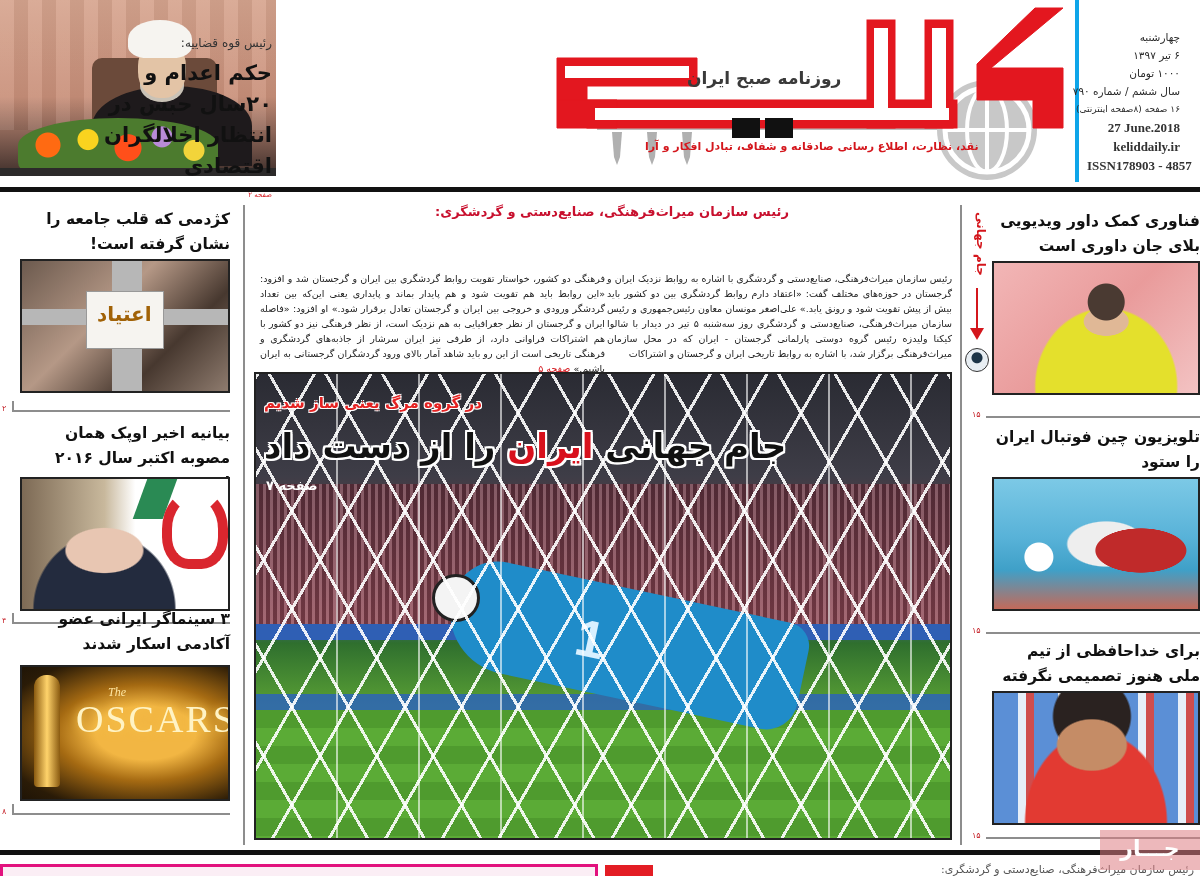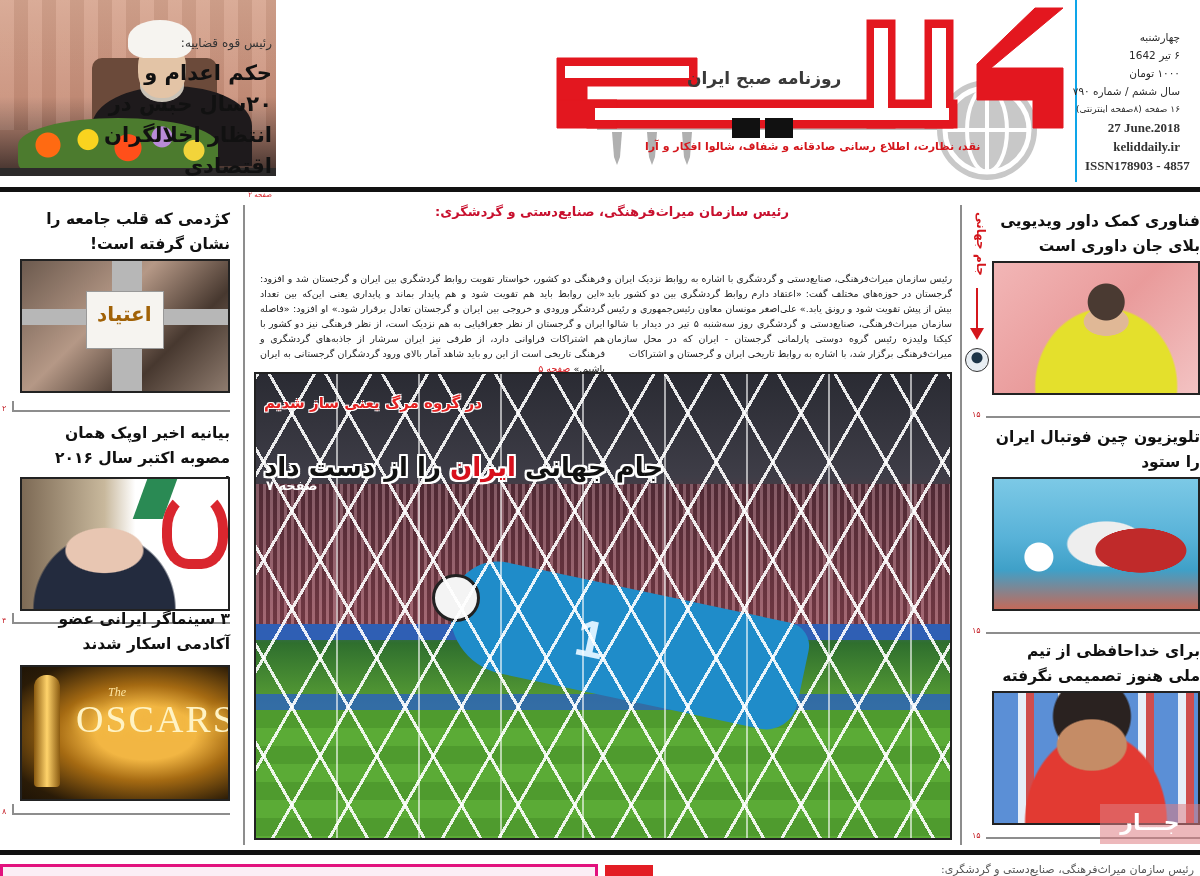--- a/index.html
+++ b/index.html
@@ -1,21 +1,21 @@
 <!DOCTYPE html>
 <html><head>
 <meta charset="utf-8">
 <style>
   * { box-sizing: border-box; margin: 0; padding: 0; }
   html, body { width: 1200px; height: 876px; overflow: hidden; background: #ffffff; }
   body { position: relative; font-family: "DejaVu Sans", sans-serif; color: #111; direction: rtl; }
 
   
   .masthead { position: absolute; left: 0; top: 0; width: 1200px; height: 188px; }
-  .issue-info { position: absolute; left: 1075px; top: 0; width: 105px; height: 182px; border-left: 2px solid #0ea5e9; padding: 28px 0 0 8px; direction: rtl; text-align: right; }
+  .issue-info { position: absolute; left: 1075px; top: 0; width: 105px; height: 182px; border-left: 4px solid #0ea5e9; padding: 28px 0 0 8px; direction: rtl; text-align: right; }
   .issue-info div { font-family: "DejaVu Sans", sans-serif; font-size: 10.5px; line-height: 18px; color: #2a2a2a; white-space: nowrap; }
   .issue-info .lat { font-family: "Liberation Serif", serif; font-size: 13px; font-weight: bold; direction: ltr; text-align: right; line-height: 19px; color: #333; }
   .issue-info .small { font-size: 9px; }
 
   .logo { position: absolute; left: 527px; top: 0; width: 545px; height: 180px; }
   .logo svg { position: absolute; left: 0; top: 0; }
   .logo .subtitle { position: absolute; left: 160px; top: 68px; font-size: 17px; font-weight: bold; color: #3a3a3a; white-space: nowrap; }
   .logo .motto { position: absolute; left: 118px; top: 140px; font-size: 11px; font-weight: bold; color: #d4161c; white-space: nowrap; }
 
   .top-story { position: absolute; left: 0; top: 0; width: 520px; height: 180px; }
@@ -72,37 +72,37 @@
   .main-photo .board2 { position:absolute; left:0; top:320px; width:100%; height:16px; background:#2d64b8; opacity:.85; }
   .main-photo .pitch { position:absolute; left:0; top:336px; width:100%; height:132px; background: repeating-linear-gradient(180deg,#4f9b2e 0 18px,#5bab36 18px 36px); }
   .main-photo .keeper { position:absolute; left:190px; top:215px; width:360px; height:110px; background:#1f8cc9; border-radius: 60px 30px 40px 80px; transform: rotate(12deg); }
   .main-photo .keeper-num { position:absolute; left:320px; top:235px; font-family:"Liberation Sans",sans-serif; font-size:52px; font-weight:bold; color:#d8f0ff; transform: rotate(12deg); direction:ltr; }
   .main-photo .ball { position:absolute; left:176px; top:200px; width:48px; height:48px; background:#f4f4f4; border-radius:50%; border:3px solid #222; }
   .main-photo .net { position:absolute; inset:0; background:
       repeating-linear-gradient(60deg, transparent 0 46px, rgba(255,255,255,0.9) 46px 49px),
       repeating-linear-gradient(-60deg, transparent 0 46px, rgba(255,255,255,0.9) 46px 49px),
       repeating-linear-gradient(90deg, transparent 0 80px, rgba(255,255,255,0.6) 80px 82px); }
   .main-kicker { position:absolute; left: 8px; top: 20px; font-size: 15px; font-weight: bold; color: #e42222; white-space: nowrap; text-shadow: 1px 1px 0 #fff, -1px -1px 0 #fff, 1px -1px 0 #fff, -1px 1px 0 #fff; direction: rtl; }
-  .main-headline { position:absolute; left: 8px; top: 52px; font-size: 26px; font-weight: bold; color: #111; white-space: nowrap; direction: rtl;
-      text-shadow: 2px 2px 0 #fff, -2px -2px 0 #fff, 2px -2px 0 #fff, -2px 2px 0 #fff, 0 2px 0 #fff, 2px 0 0 #fff, 0 -2px 0 #fff, -2px 0 0 #fff; margin-top: 26px; }
+  .main-headline { position:absolute; left: 8px; top: 52px; font-size: 34px; font-weight: bold; color: #111; white-space: nowrap; direction: rtl;
+      text-shadow: 2px 2px 0 #fff, -2px -2px 0 #fff, 2px -2px 0 #fff, -2px 2px 0 #fff, 0 2px 0 #fff, 2px 0 0 #fff, 0 -2px 0 #fff, -2px 0 0 #fff; }
   .main-headline .hl { color: #d8101c; }
   .main-page { position:absolute; left: 10px; top: 104px; font-size: 13px; font-weight: bold; color: #fff; }
 
   .section-tab { position: absolute; left: 964px; top: 210px; width: 26px; height: 150px; }
   .section-tab .label { position:absolute; left: 2px; top: 2px; width: 22px; writing-mode: vertical-rl; font-size: 12px; font-weight: bold; color: #d4161c; white-space: nowrap; }
   .section-tab .arrow-line { position:absolute; left: 12px; top: 78px; width: 2px; height: 46px; background:#d4161c; }
   .section-tab .arrow-head { position:absolute; left: 6px; top: 118px; width:0; height:0; border-left:7px solid transparent; border-right:7px solid transparent; border-top:12px solid #d4161c; }
   .section-tab .ball { position:absolute; left: 1px; top: 138px; width: 24px; height: 24px; border-radius: 50%; background: radial-gradient(circle at 50% 40%, #1d3548 0 5px, #e8eef3 6px 100%); border: 1px solid #333; }
 
   
   .bottom-strip { position:absolute; left:0; top:862px; width:1200px; height:14px; }
   .pink-box { position:absolute; left:0; top:2px; width:598px; height:12px; border:3px solid #e2127e; border-bottom:none; background:#fbeef5; }
   .red-tab { position:absolute; left:605px; top:3px; width:48px; height:11px; background:#e31d24; }
   .bottom-text { position:absolute; right: 6px; top: 1px; font-size: 11px; color: #555; white-space: nowrap; }
-  .watermark { position:absolute; left: 1100px; top: 804px; width: 100px; height: 40px; background: rgba(223,126,132,0.55); color: #fff; font-size: 22px; font-weight: bold; text-align: center; line-height: 38px; }
+  .watermark { position:absolute; left: 1100px; top: 830px; width: 100px; height: 40px; background: rgba(223,126,132,0.55); color: #fff; font-size: 22px; font-weight: bold; text-align: center; line-height: 38px; }
 
   
   .ph-referee { background: radial-gradient(circle at 55% 30%, #4a3a32 0 18px, transparent 19px), radial-gradient(ellipse at 55% 45%, #e0b896 0 22px, transparent 23px), radial-gradient(ellipse at 55% 95%, #e4e02c 0 70px, transparent 72px), linear-gradient(135deg,#f2b6b6,#e99b9b 50%,#f3c3c3); }
   .ph-match { background: radial-gradient(circle at 22% 60%, #fff 0 14px, transparent 15px), radial-gradient(ellipse at 72% 55%, #c02a2a 0 45px, transparent 46px), radial-gradient(ellipse at 55% 50%, #eeeeee 0 38px, transparent 40px), linear-gradient(180deg,#7cc9e6 0%,#58b2d8 45%,#3fa0c8 70%,#c36a5a 100%); }
   .ph-coach { background: radial-gradient(ellipse at 48% 40%, #c58c66 0 34px, transparent 36px), radial-gradient(ellipse at 48% 18%, #2a2220 0 38px, transparent 40px), radial-gradient(ellipse at 50% 100%, #e23a32 0 70px, transparent 72px), repeating-linear-gradient(90deg,#5b8fd6 0 24px,#e6eef8 24px 32px,#cf4d4d 32px 40px); }
   .ph-smoke { background: linear-gradient(90deg, transparent 0 90px, #b7b7b7 90px 120px, transparent 120px), linear-gradient(180deg, transparent 0 48px, #b7b7b7 48px 64px, transparent 64px), linear-gradient(135deg,#6c5a4e,#b59886 40%,#47382f 70%,#8e7b6e); }
   .ph-smoke .center-card { position:absolute; left:64px; top:30px; width:78px; height:58px; background:#f6f4f0; border:1px solid #999; }
   .ph-smoke .center-card span { position:absolute; left:10px; top:10px; font-size:20px; font-weight:bold; color:#a16207; }
   .ph-oil { background: radial-gradient(ellipse at 40% 55%, #e8c6b2 0 38px, transparent 40px), radial-gradient(ellipse at 40% 100%, #232b3e 0 70px, transparent 72px), linear-gradient(90deg,#7d6a55 0%,#c8b89c 40%,#ffffff 55%,#ffffff 100%); }
   .ph-oil .emblem { position:absolute; left:140px; top:10px; width:66px; height:80px; border:10px solid #d9262e; border-radius:50% 50% 40% 40%; border-top-color: transparent; }
@@ -112,21 +112,21 @@
   .ph-oscar .text { position:absolute; left:54px; top:30px; font-family:"Liberation Serif",serif; font-size:38px; color:#fff3c4; letter-spacing:2px; direction:ltr; text-shadow:0 0 8px #f6c24a; }
   .ph-oscar .the { position:absolute; left:86px; top:18px; font-family:"Liberation Serif",serif; font-style:italic; font-size:12px; color:#ffe7a3; direction:ltr; }
 </style>
 </head>
 <body>
 
 <header class="masthead">
 
   <div class="issue-info">
     <div>چهارشنبه</div>
-    <div>۶ تیر 1642</div>
+    <div>۶ تیر ۱۳۹۷</div>
     <div>۱۰۰۰ تومان</div>
     <div>سال ششم / شماره ۷۹۰</div>
     <div class="small">۱۶ صفحه (۸صفحه اینترنتی)</div>
     <div class="lat">27 June.2018</div>
     <div class="lat">keliddaily.ir</div>
     <div class="lat">ISSN178903 - 4857</div>
   </div>
 
   <div class="logo">
     <svg width="545" height="180" viewBox="0 0 545 180">
@@ -160,21 +160,21 @@
         <rect x="405" y="28" width="14" height="92"></rect>
         <rect x="347" y="28" width="14" height="92"></rect>
         <rect x="68" y="108" width="354" height="12"></rect>
         <rect x="38" y="66" width="124" height="12"></rect>
       </g>
 
       <rect x="205" y="118" width="28" height="20" fill="#111"></rect>
       <rect x="238" y="118" width="28" height="20" fill="#111"></rect>
     </svg>
     <span class="subtitle">روزنامه صبح ایران</span>
-    <span class="motto">نقد، نظارت، اطلاع رسانی صادقانه و شفاف، شالوا افکار و آرا</span>
+    <span class="motto">نقد، نظارت، اطلاع رسانی صادقانه و شفاف، تبادل افکار و آرا</span>
   </div>
 
   <article class="top-story">
     <div class="top-photo">
       <div class="curtain"></div>
       <div class="chair"></div>
       <div class="robe"></div>
       <div class="beard"></div>
       <div class="face"></div>
       <div class="turban"></div>

